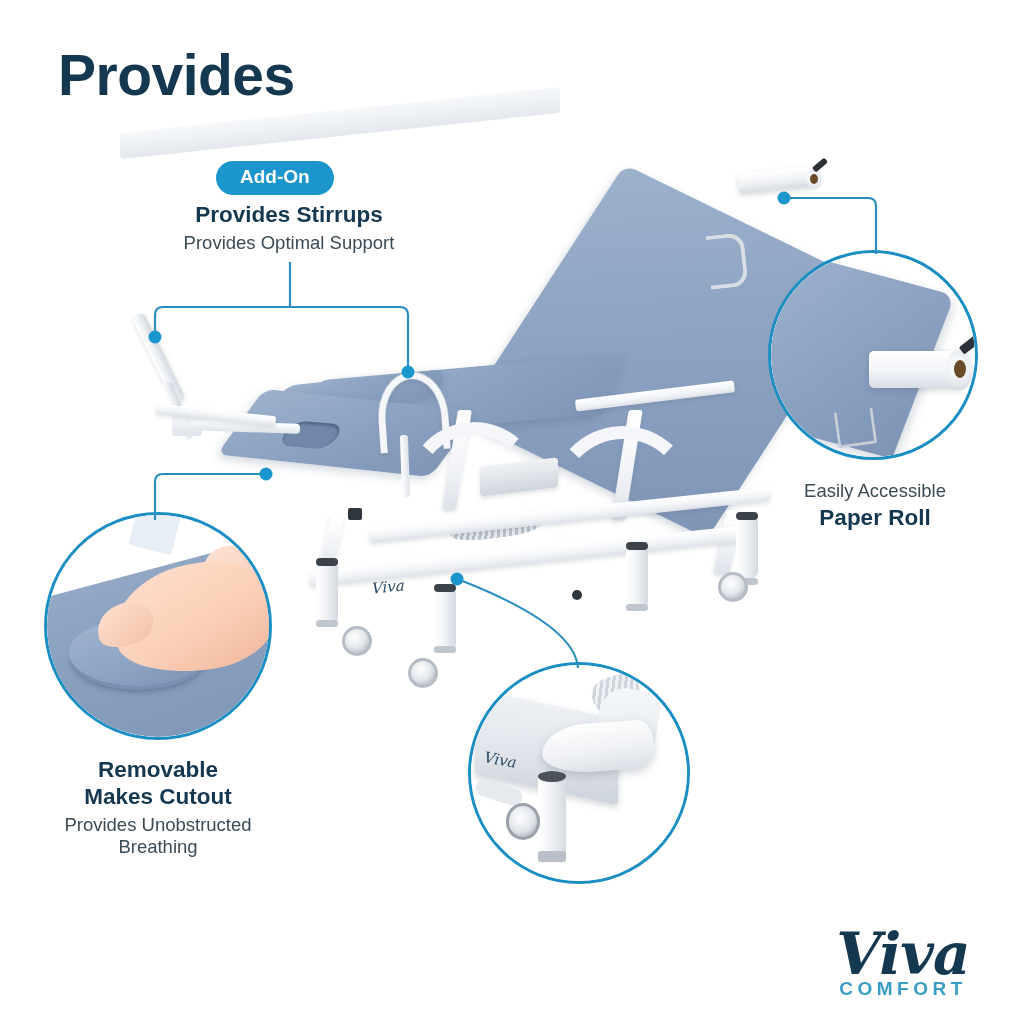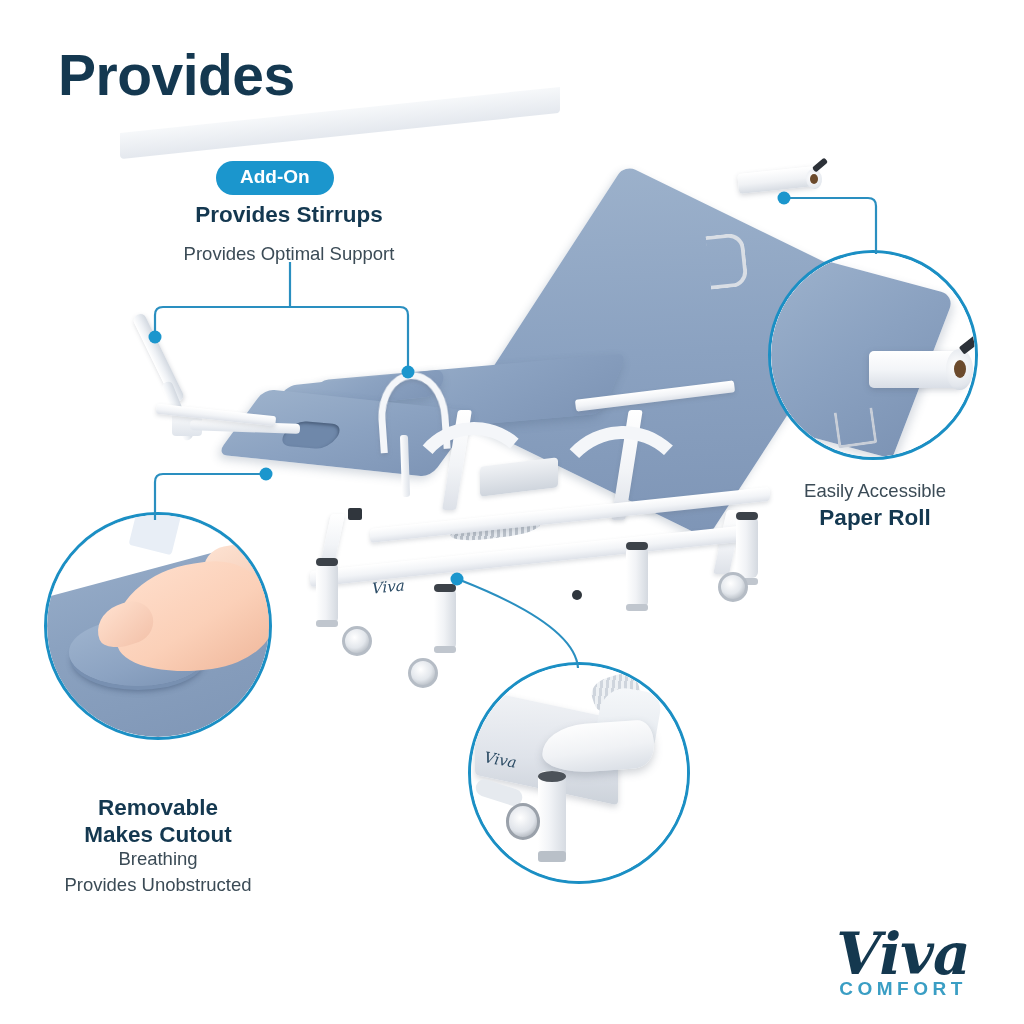--- a/index.html
+++ b/index.html
@@ -619,33 +619,33 @@
     <circle cx="266" cy="474" r="6.5" fill="#1b96cd"></circle>
 
     <path d="M 460 580 Q 575 625 578 668" fill="none" stroke="#2a8fc0" stroke-width="2.2"></path>
     <circle cx="457" cy="579" r="6.5" fill="#1b96cd"></circle>
   </svg>
 
   <div id="addon-badge">Add-On</div>
 
   <div class="callout-block" style="left:172px; top:202px; text-align:center; width:234px;">
     <div class="callout-title">Provides Stirrups</div>
-    <div class="callout-sub" style="margin-top:14px;">Provides Optimal Support</div>
+    <div class="callout-sub" style="margin-top:3px;">Provides Optimal Support</div>
   </div>
 
   <div class="callout-block" style="left:790px; top:480px; text-align:center; width:170px;">
     <div class="callout-sub">Easily Accessible</div>
     <div class="callout-title" style="margin-top:3px;">Paper Roll</div>
   </div>
 
-  <div class="callout-block" style="left:38px; top:795px; text-align:center; width:240px;">
+  <div class="callout-block" style="left:38px; top:757px; text-align:center; width:240px;">
     <div class="callout-title">Removable</div>
     <div class="callout-title">Makes Cutout</div>
+    <div class="callout-sub" style="margin-top:4px;">Provides Unobstructed</div>
     <div class="callout-sub">Breathing</div>
-    <div class="callout-sub" style="margin-top:4px;">Provides Unobstructed</div>
   </div>
 
 
   <div id="logo">
     <div id="logo-viva">Viva</div>
     <div id="logo-comfort">COMFORT</div>
   </div>
 
 </div>
 

